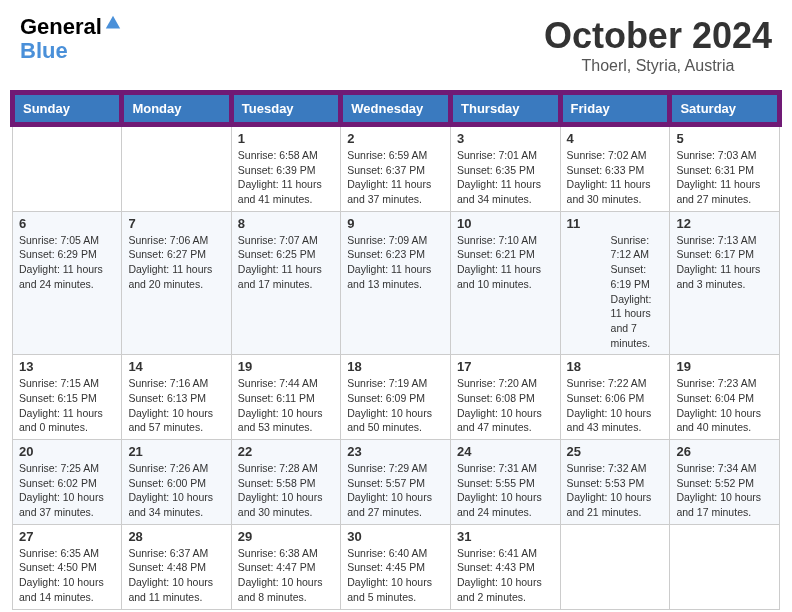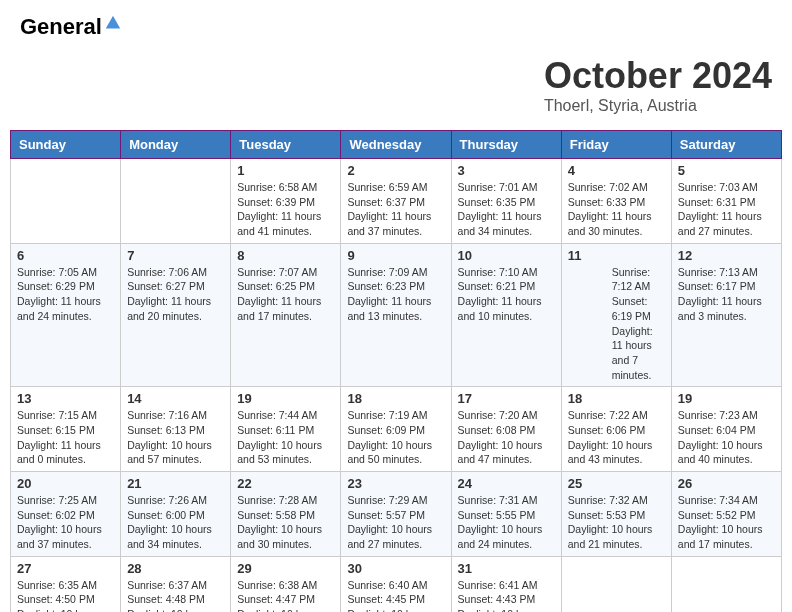--- a/index.html
+++ b/index.html
@@ -30,22 +30,21 @@
     .logo-text span {
       color: #000000;
     }
     .logo-icon {
       width: 18px;
       height: 18px;
       margin-left: 2px;
       margin-top: -8px;
     }
     .title-block {
-      text-align: left;
-      margin-top: 40px;
+      text-align: center;
     }
     .month-title {
       font-size: 36px;
       font-weight: bold;
       color: #333;
     }
     .location {
       font-size: 16px;
       color: #555;
     }
@@ -53,21 +52,21 @@
       width: 100%;
       border-collapse: collapse;
     }
     .calendar th {
       background-color: #3a7abf;
       color: #fff;
       text-align: left;
       padding: 6px 8px;
       font-size: 13px;
       font-weight: bold;
-      border: 1px solid #701a75;
+      border: 5px solid #701a75;
     }
     .calendar td {
       vertical-align: top;
       padding: 4px 6px;
       border: 1px solid #ccc;
       font-size: 10.5px;
       color: #333;
       width: 110px;
       min-height: 80px;
       background: #fff;
@@ -95,20 +94,25 @@
 <div class="header">
   <div class="logo">
     <div>
       <div style="display:flex;align-items:center;">
         <span class="logo-text">
           <span>General</span>
         </span>
         <svg class="logo-icon" viewBox="0 0 20 20">
           <polygon points="2,16 10,2 18,16" fill="#4a90d9"></polygon>
         </svg>
+      </div>
+      <div style="display:flex;align-items:center;">
+        <span class="logo-text">
+          <span style="color:#4a90d9;">Blue</span>
+        </span>
       </div>
     </div>
   </div>
   <div class="title-block">
     <div class="month-title">October 2024</div>
     <div class="location">Thoerl, Styria, Austria</div>
   </div>
 </div>
 
 <table class="calendar">

